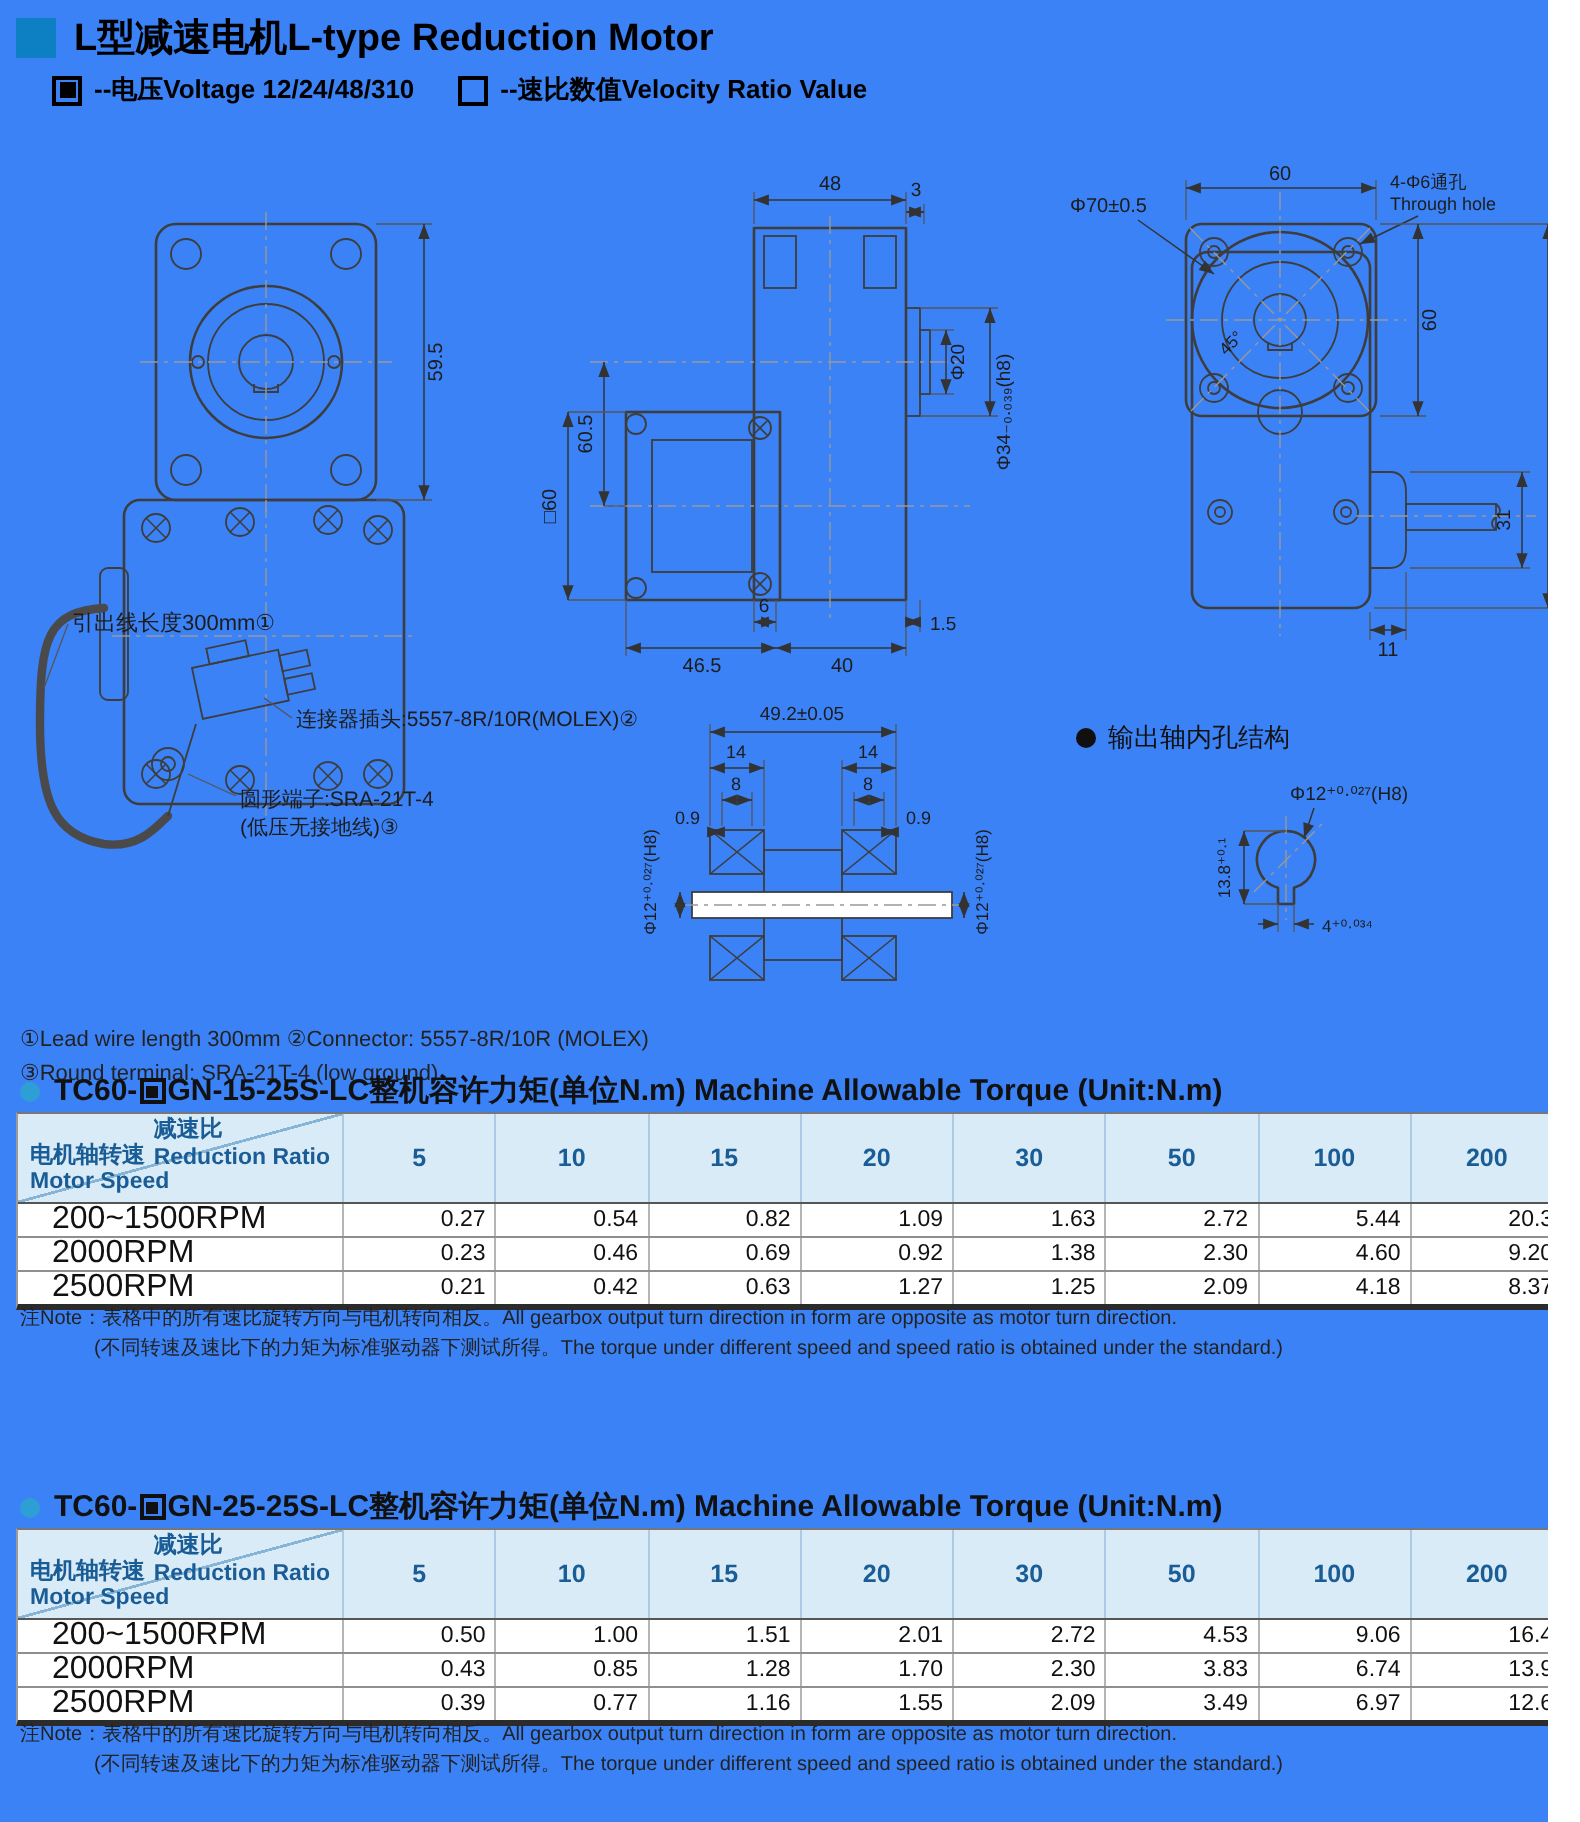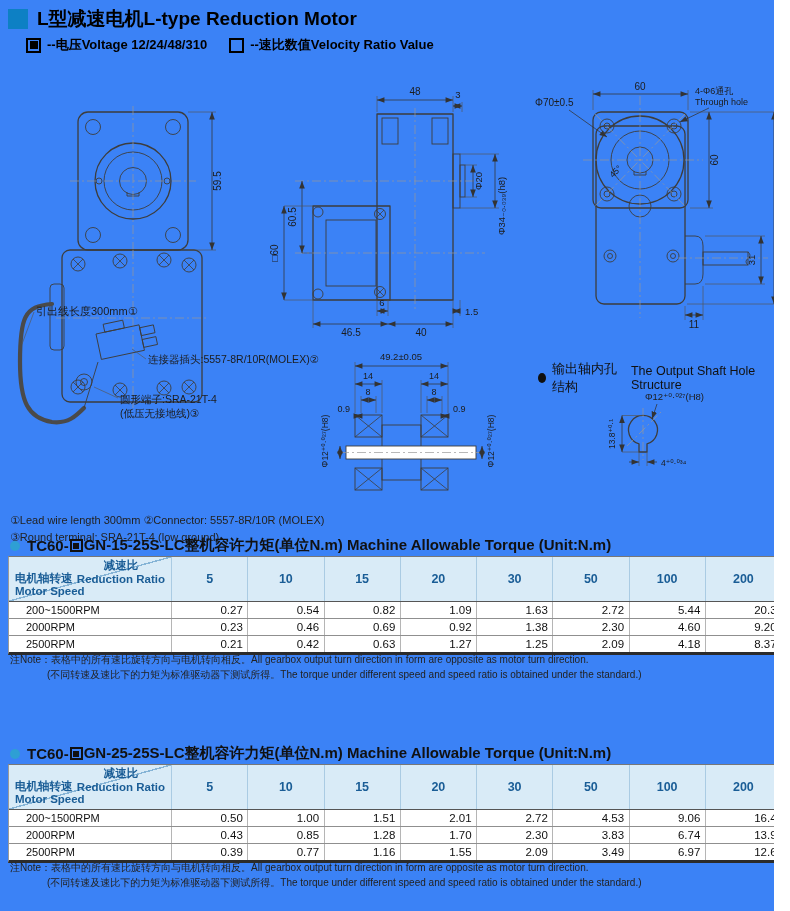--- a/index.html
+++ b/index.html
@@ -35,30 +35,30 @@
   .bullet{width:10px;height:10px;border-radius:50%;background:#2e9fd4;margin-right:7px;flex:0 0 auto;}
   .vicon{width:9px;height:9px;border:2px solid #101010;position:relative;display:inline-block;margin:0 1px;}
   .vicon::after{content:"";position:absolute;inset:1.5px;background:#101010;}
   .mtable{position:absolute;left:8px;width:774px;box-sizing:border-box;
           border-left:1px solid #9a9a9a;border-right:1px solid #9a9a9a;
           border-top:1px solid #777;border-bottom:3px solid #2b2b2b;background:#fff;}
   .thead{display:flex;height:44px;background:#d9ebf7;border-bottom:1px solid #555;}
   .corner{width:162px;flex:0 0 162px;position:relative;
           background:linear-gradient(to bottom right,transparent calc(50% - 0.7px),
           #86b4d6 calc(50% - 0.7px),#86b4d6 calc(50% + 0.7px),transparent calc(50% + 0.7px));}
-  .c-top{position:absolute;top:2px;right:6px;text-align:center;color:#1a5d96;
+  .c-top{position:absolute;top:2px;right:6px;text-align:left;color:#1a5d96;
          font-size:11.5px;line-height:1.18;font-weight:bold;}
   .c-bot{position:absolute;bottom:2px;left:6px;color:#1a5d96;font-size:11.5px;
          line-height:1.18;font-weight:bold;}
   .hcell{flex:1;display:flex;align-items:center;justify-content:center;color:#1a5d96;
          font-weight:bold;font-size:12.5px;border-left:1px solid #aacbe3;}
   .trow{display:flex;height:16px;background:#fff;}
   .trow + .trow{border-top:1px solid #8f8f8f;}
   .speed{width:162px;flex:0 0 162px;display:flex;align-items:center;padding-left:17px;
-         box-sizing:border-box;font-size:11px;color:#111;}
+         box-sizing:border-box;font-size:16px;color:#111;}
   .vcell{flex:1;display:flex;align-items:center;justify-content:center;font-size:11.5px;
          color:#111;border-left:1px solid #b5b5b5;padding-left:44px;}
   .note{position:absolute;left:10px;font-size:10px;color:#222;line-height:1.5;}
   .note .l2{margin-left:37px;}
 </style>
 </head>
 <body>
 
 <div id="page">
 
@@ -328,21 +328,20 @@
       <line class="dim" x1="24" y1="100" x2="24" y2="113"></line>
       <text font-size="8.5" text-anchor="middle" transform="rotate(-90 12 95)" x="12" y="95">Φ12⁺⁰·⁰²⁷(H8)</text>
       <line class="dim" x1="166" y1="100" x2="166" y2="113"></line>
       <text font-size="8.5" text-anchor="middle" transform="rotate(-90 178 95)" x="178" y="95">Φ12⁺⁰·⁰²⁷(H8)</text>
     </g>
   </svg>
 
   <div class="oh-head">
     <span class="oh-bullet"></span>
     <span class="oh-cn">输出轴内孔结构</span>
-    <span class="oh-en">The Output Shaft Hole Structure</span>
   </div>
   <svg class="drw" style="left:545px;top:382px" width="245" height="128" viewBox="0 0 245 128">
     <g>
       <path class="ol" d="M94,61.9 A14.5,14.5 0 1 1 102,61.9 L102,70 L94,70 Z"></path>
       <line class="cl" x1="82" y1="64" x2="116" y2="30"></line>
       <line class="cl" x1="98" y1="26" x2="98" y2="78"></line>
     </g>
     <g>
       <text font-size="9.5" x="100" y="18">Φ12⁺⁰·⁰²⁷(H8)</text>
       <line class="ldr" x1="112" y1="22" x2="107" y2="37"></line>

